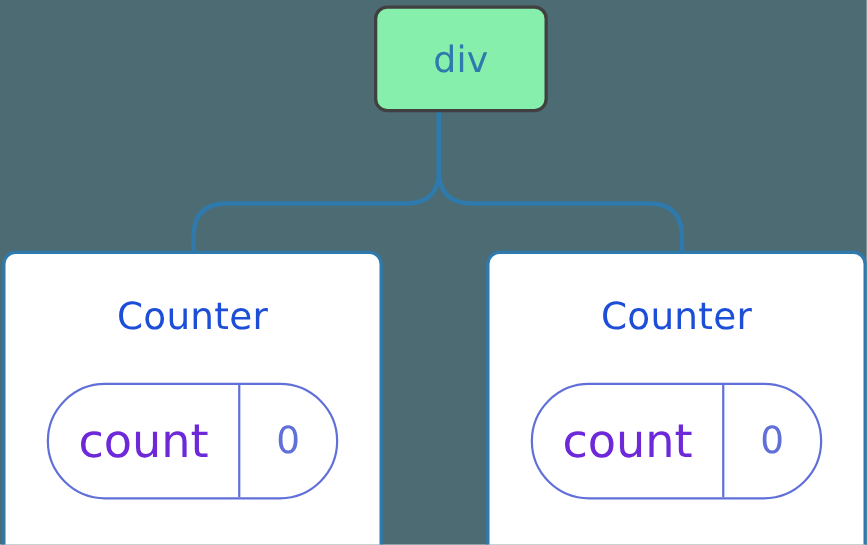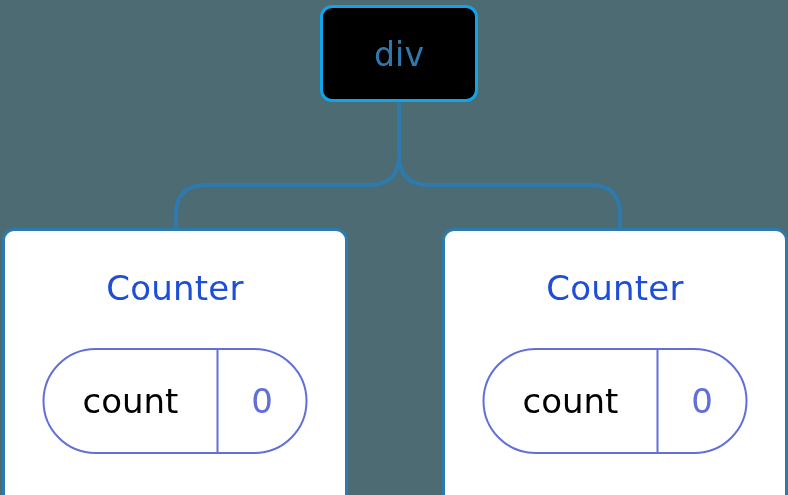--- a/index.html
+++ b/index.html
@@ -25,24 +25,25 @@
     position: absolute;
     left: 0;
     top: 0;
     width: 788px;
     height: 495px;
   }
 
   
   .node-box {
     position: absolute;
-    background: #000000;
-    border: 3px solid #0ea5e9;
+    background: #86efac;
+    border: 3px solid #404040;
     border-radius: 12px;
     box-sizing: border-box;
+    margin-left: 20px;
   }
 
   
   #node-div {
     left: 320px;
     top: 5px;
     width: 158px;
     height: 97px;
   }
   #node-div .node-title {
@@ -96,22 +97,22 @@
     box-sizing: border-box;
     display: flex;
     align-items: stretch;
     background: transparent;
   }
   .pill-key {
     flex: 0 0 172px;
     display: flex;
     align-items: center;
     justify-content: center;
-    color: #000000;
-    font-size: 34px;
+    color: #6d28d9;
+    font-size: 42px;
     line-height: 1;
   }
   .pill-divider {
     width: 2px;
     background: #6170d9;
     flex: 0 0 2px;
   }
   .pill-value {
     flex: 1 1 auto;
     display: flex;

